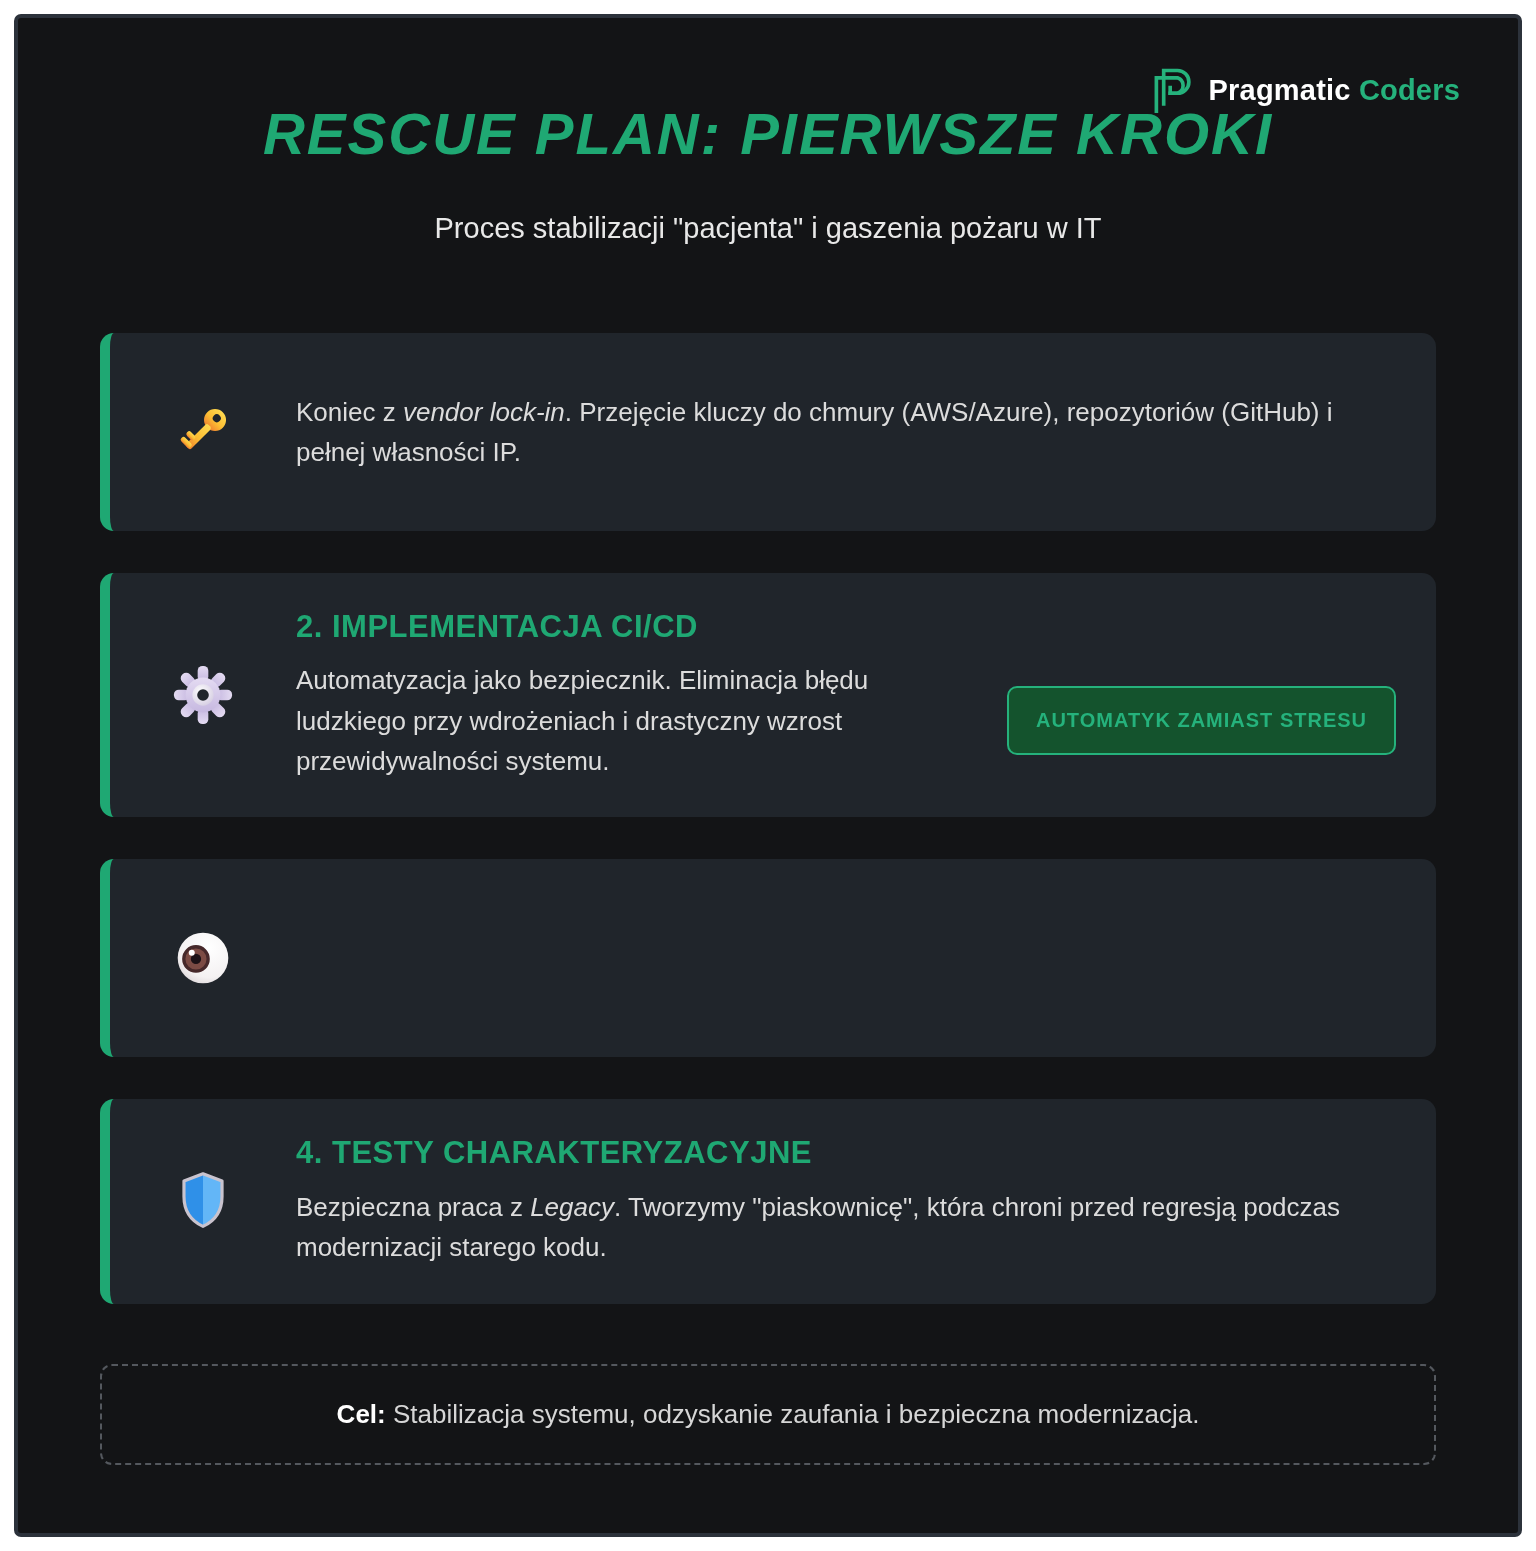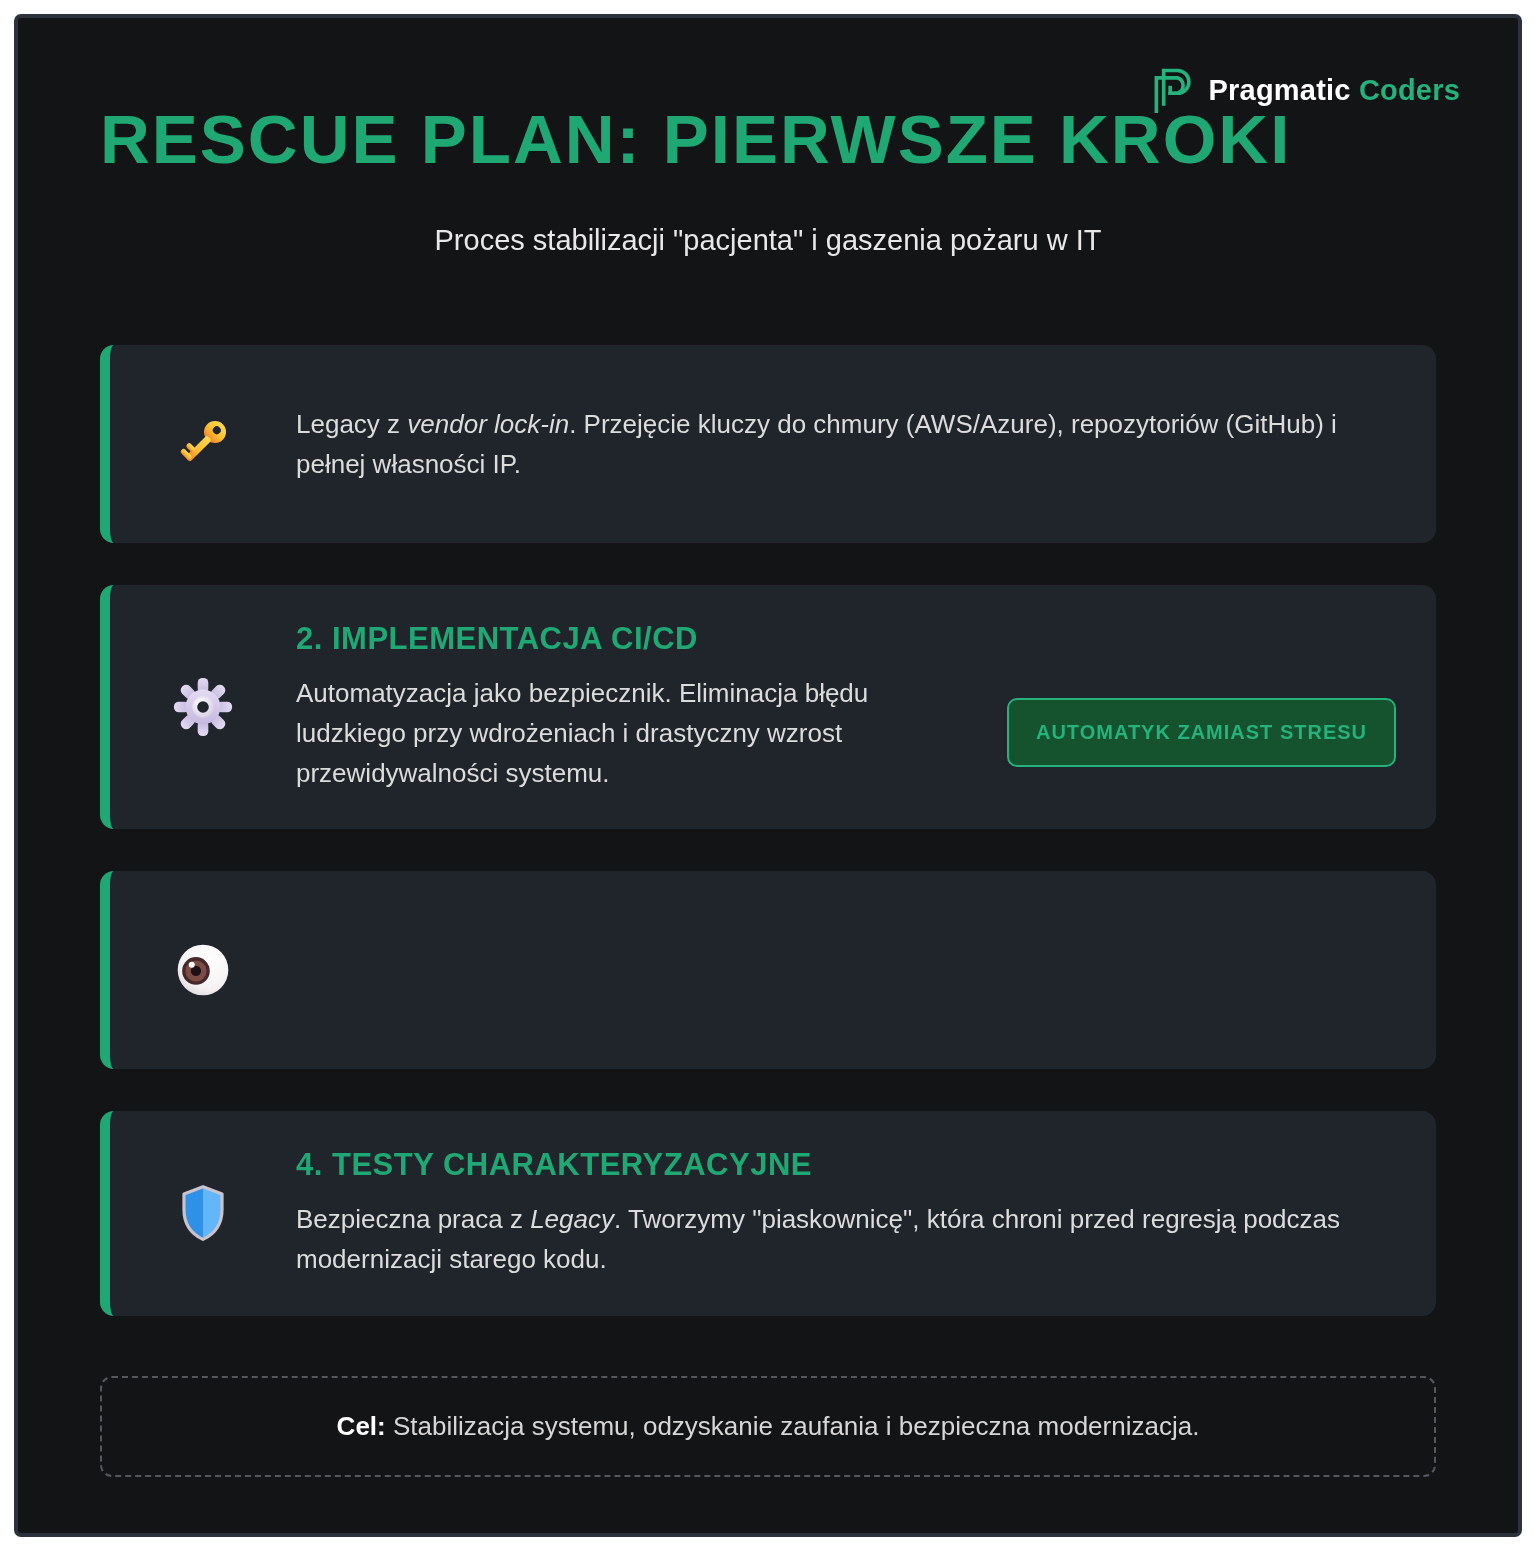--- a/index.html
+++ b/index.html
@@ -12,22 +12,22 @@
     padding: 84px 82px 0 82px;
     overflow: hidden;
   }
   
   .logo { position: absolute; top: 46px; right: 58px; display: flex; align-items: center; gap: 12px; }
   .logo-text { font-size: 29px; font-weight: 600; letter-spacing: 0.2px; }
   .logo-text .w { color: #ffffff; }
   .logo-text .g { color: var(--accent-bright, #25b27c); }
   
   .page-title {
-    color: var(--accent-green, #1fa873);
-    font-size: 69px; font-weight: bold; letter-spacing: 2px; line-height: 1.1;
+    text-align: center; color: var(--accent-green, #1fa873);
+    font-size: 58px; font-weight: bold; letter-spacing: 2px; line-height: 1.1; font-style: italic;
   }
   .page-subtitle {
     text-align: center; color: #e8e8e8; font-size: 29px; margin-top: 46px; font-weight: 400;
   }
   
   .cards { margin-top: 88px; display: flex; flex-direction: column; gap: 42px; }
   .card {
     display: flex; align-items: center;
     background: var(--card-background, #20252b);
     border-left: 10px solid var(--accent-green, #1fa873);
@@ -92,21 +92,21 @@
             <circle cx="32" cy="15" r="11" fill="url(#gkey)"></circle>
             <circle cx="32" cy="12.5" r="4" fill="#20252b"></circle>
             <rect x="28.5" y="23" width="7" height="31" rx="2.5" fill="url(#gkey)"></rect>
             <rect x="21" y="40.5" width="10" height="5.5" rx="2.5" fill="url(#gkey)"></rect>
             <rect x="21" y="48.5" width="13" height="5.5" rx="2.5" fill="url(#gkey)"></rect>
           </g>
         </svg>
       </div>
       <div class="card-content">
         <div class="card-row">
-          <p class="card-body"><span>Legacy z </span><em>vendor lock-in</em><span>. Przejęcie kluczy do chmury (AWS/Azure), repozytoriów (GitHub) i pełnej własności IP.</span></p>
+          <p class="card-body"><span>Koniec z </span><em>vendor lock-in</em><span>. Przejęcie kluczy do chmury (AWS/Azure), repozytoriów (GitHub) i pełnej własności IP.</span></p>
         </div>
       </div>
     </section>
 
     <section class="card">
       <div class="icon-cell">
         <svg width="62" height="62" viewBox="0 0 64 64">
           <defs>
             <linearGradient id="ggear" x1="0" y1="0" x2="0" y2="1">
               <stop offset="0" stop-color="#e4dbf2"></stop>

